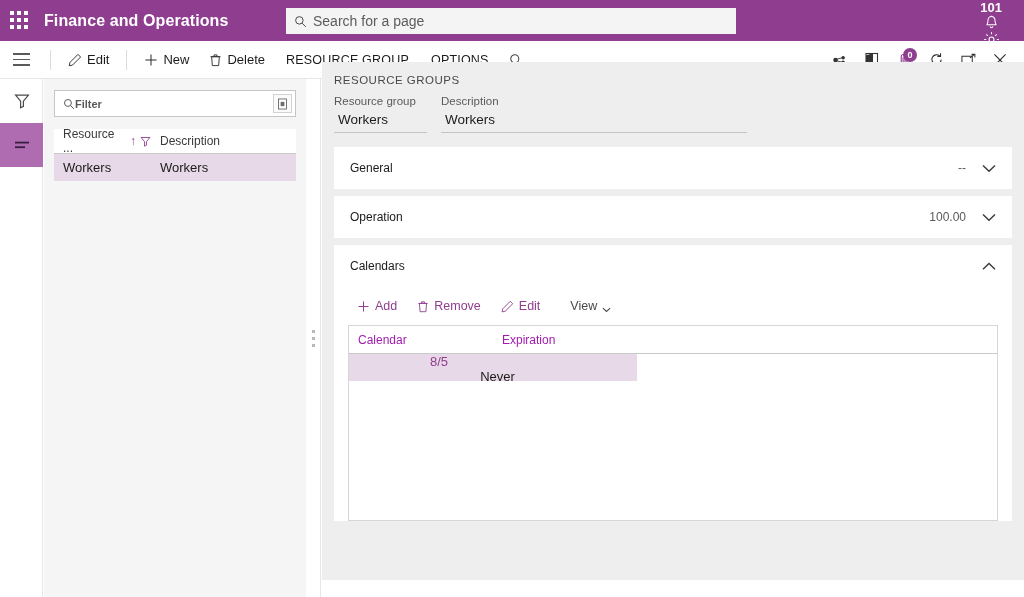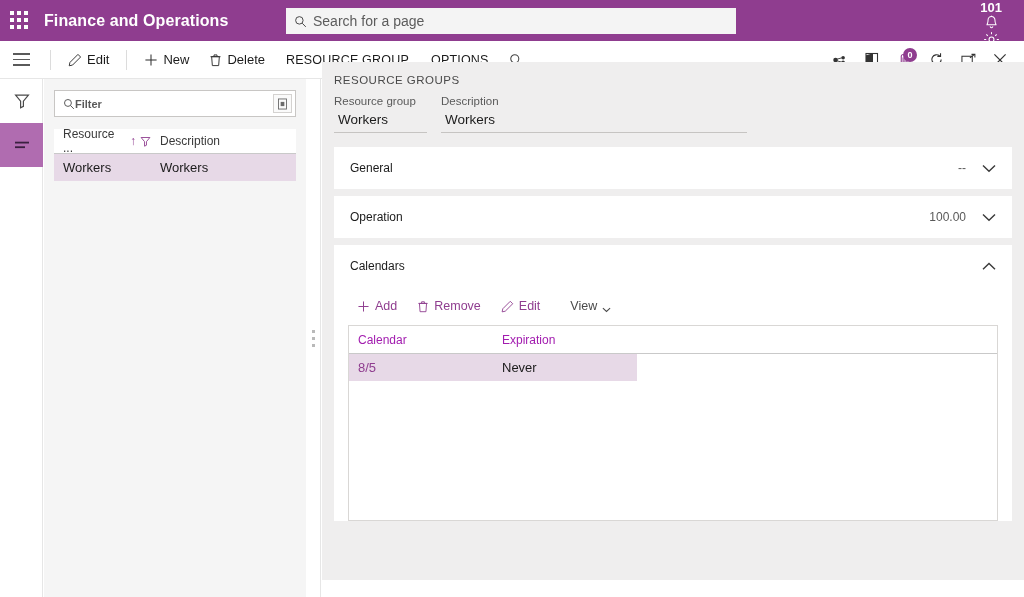--- a/index.html
+++ b/index.html
@@ -263,21 +263,21 @@
   .cg-head {
     height: 28px; display: flex; align-items: center;
     border-bottom: 1px solid #c9c9c9;
     font-size: 12px; color: #a21caf;
   }
   .cg-cell { padding-left: 9px; }
   .cg-cell.c1 { width: 144px; }
   .cg-cell.c2 { flex: 1; }
   .cg-row {
     height: 27px; display: flex; align-items: center;
-    font-size: 13px; cursor: pointer;
+    font-size: 13px; cursor: pointer; flex-direction: column;
   }
   .cg-row.selected { background: #e7d9e7; width: 288px; }
   .cg-row .c1 { width: 144px; color: #8f3d8f; padding-left: 9px; }
   .cg-row .c2 { color: #1b1b1b; padding-left: 9px; }
   .cal-footer {
     font-size: 12px; color: #3a3a3a;
     padding: 13px 0 0 19px;
   }
 
   svg { display: block; }

